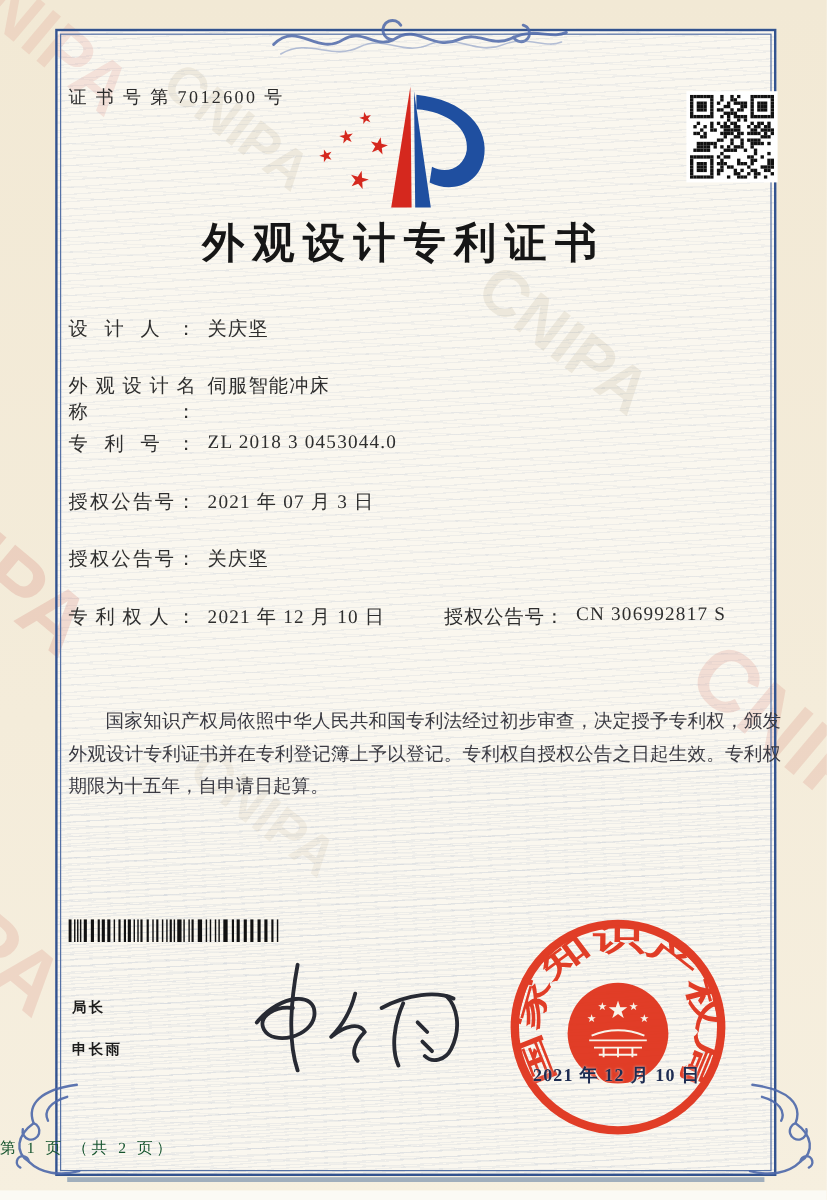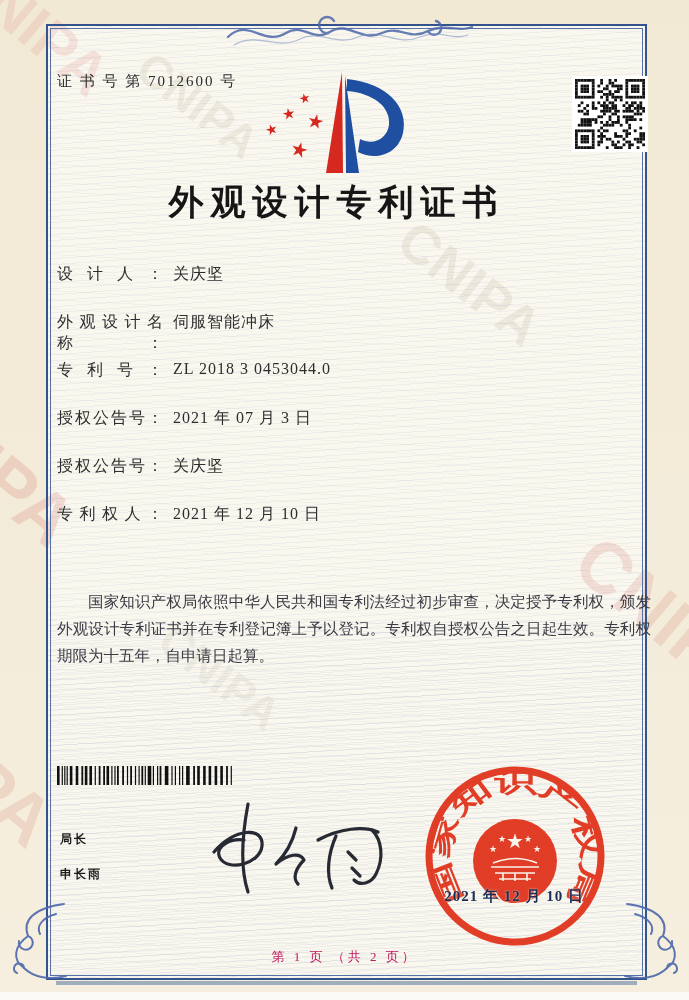--- a/index.html
+++ b/index.html
@@ -56,22 +56,22 @@
   .signer { left:60px; top:822px; font-family:"Liberation Sans","DejaVu Sans",sans-serif;
     font-weight:bold; font-size:12px; color:#1c1c1c; line-height:35px; letter-spacing:2px; }
 
   .signature { left:168px; top:790px; width:218px; height:110px; }
 
   .seal { left:423px; top:764px; width:184px; height:184px; opacity:.93; }
   .seal-date { left:414px; top:887px; width:200px; text-align:center; font-weight:bold;
     font-size:15px; letter-spacing:1px; color:#1d2c52;
     text-shadow:0 0 2px rgba(250,247,239,.8); z-index:5; }
 
-  .footer { left:0; right:0; top:948px; text-align:center; font-size:13px;
-    color:#be185d; letter-spacing:3px; }
+  .footer { left:0; right:0; top:948px; text-align:left; font-size:13px;
+    color:#14532d; letter-spacing:3px; }
 
   .edge-bar { left:56px; right:52px; top:981px; height:4px; background:#90a2b6; opacity:.85; }
   .bottom-white { left:0; right:0; bottom:0; height:8px; background:#fbfaf5; }
 
   .ornament { pointer-events:none; }
   .flourish-top { left:224px; top:5px; width:252px; height:54px; }
   .corner-bl { left:4px; top:900px; width:66px; height:86px; }
   .corner-br { right:2px; top:900px; width:66px; height:86px; transform:scaleX(-1); }
 </style>
 </head>
@@ -424,20 +424,23 @@
   <div class="frow">
     <span class="flabel">授权公告号：</span><span class="fvalue">2021 年 07 月 3 日</span>
   </div>
   <div class="frow">
     <span class="flabel">授权公告号：</span><span class="fvalue">关庆坚</span>
   </div>
   <div class="grant-row">
     <span>
       <span class="flabel">专利权人：</span><span class="fvalue">2021 年 12 月 10 日</span>
     </span>
+    <span class="grant-right">
+      <span class="flabel" style="width:100px">授权公告号：</span><span class="fvalue">CN 306992817 S</span>
+    </span>
   </div>
 </div>
 
 <div class="abs paras">
   <p>国家知识产权局依照中华人民共和国专利法经过初步审查，决定授予专利权，颁发外观设计专利证书并在专利登记簿上予以登记。专利权自授权公告之日起生效。专利权期限为十五年，自申请日起算。</p>
 </div>
 
 <svg class="abs barcode" id="barcode" viewBox="0 0 180 19" preserveAspectRatio="none">
     <rect x="0.0" y="0" width="2.6" height="19" fill="#111"></rect>
     <rect x="4.7" y="0" width="1.2" height="19" fill="#111"></rect>

